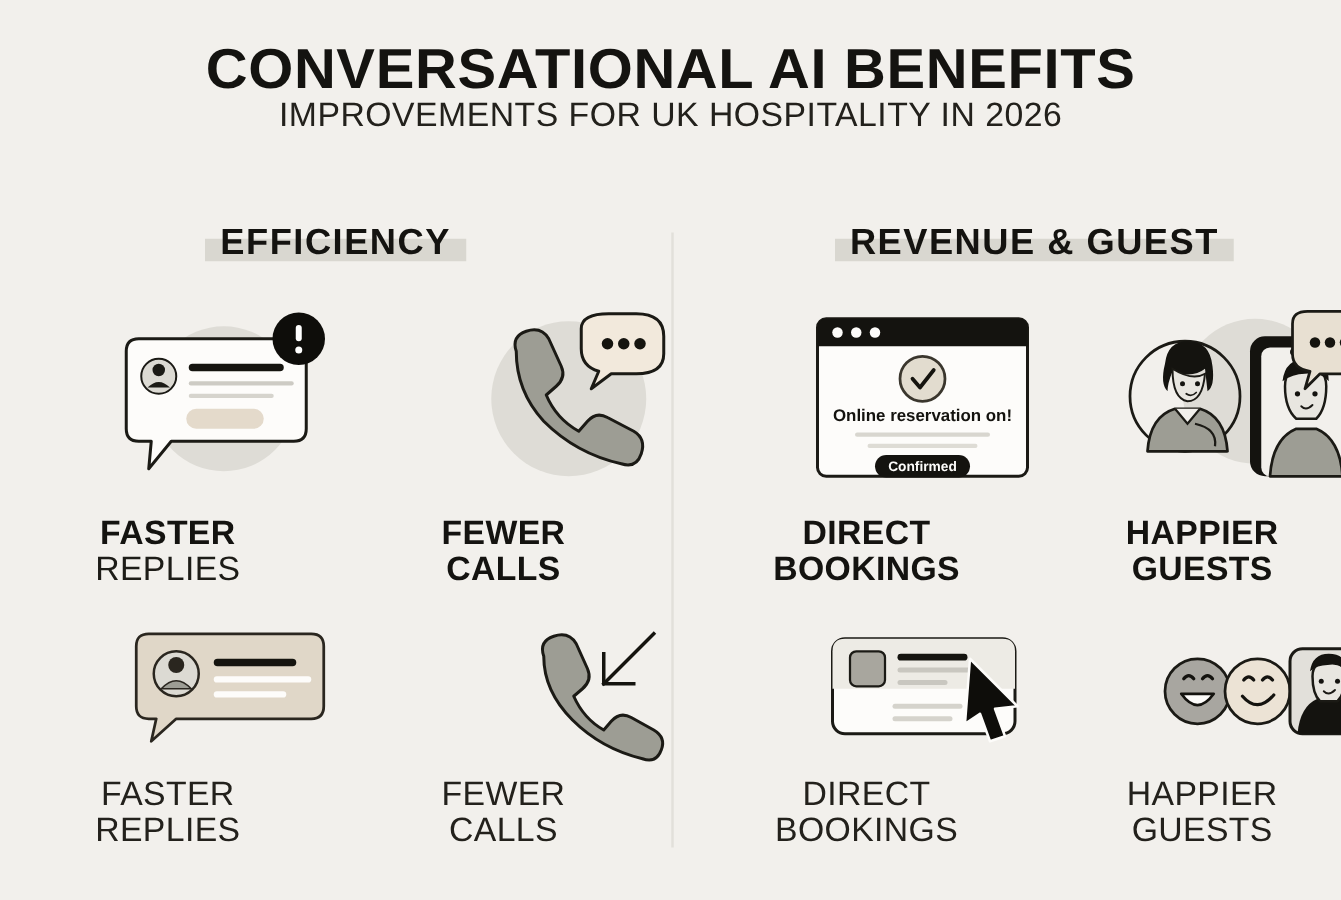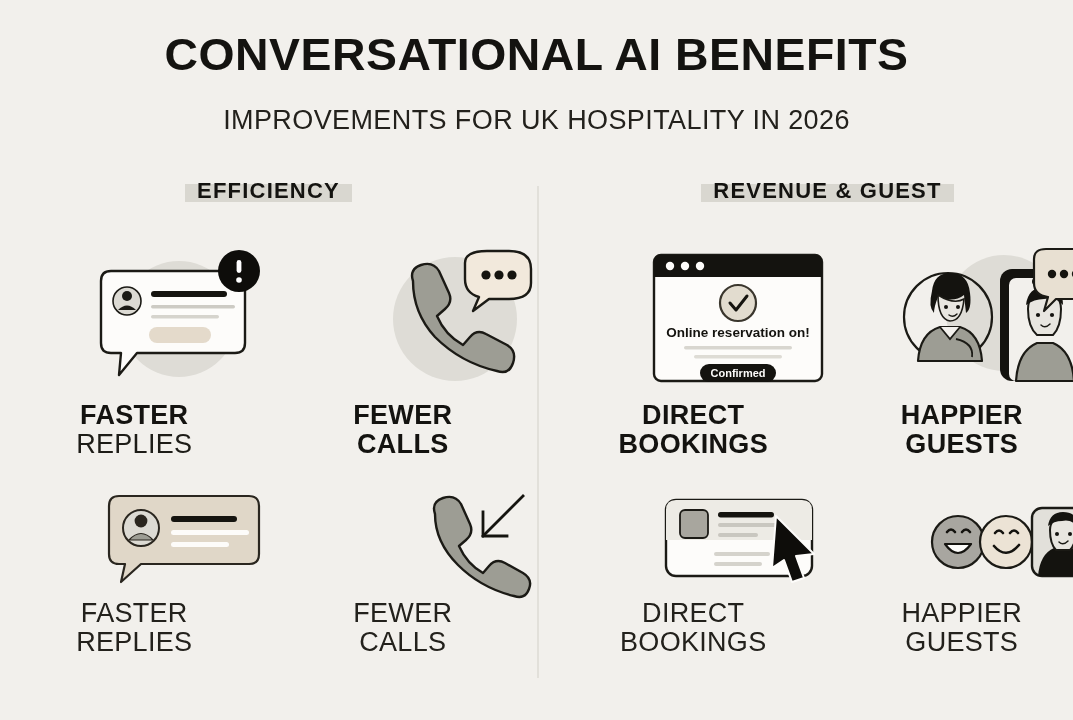--- a/index.html
+++ b/index.html
@@ -16,21 +16,21 @@
   #header { padding-top:32px; text-align:center; }
   #title {
     font-size:45px;
     font-weight:bold;
     letter-spacing:0.5px;
     line-height:1;
     color:#141310;
     transform:scaleX(1.03);
   }
   #subtitle {
-    margin-top:30px;
+    margin-top:2px;
     font-size:27px;
     font-weight:400;
     letter-spacing:0.4px;
     color:#23211c;
     line-height:1;
   }
 
   
   #board {
     position:absolute;
@@ -60,21 +60,21 @@
   .section-head .hl::before {
     content:"";
     position:absolute;
     left:0; right:0;
     bottom:2px; height:18px;
     background:#d9d7d0;
     z-index:0;
   }
   .section-head .txt {
     position:relative; z-index:1;
-    font-size:22px; font-weight:bold;
+    font-size:29px; font-weight:bold;
     letter-spacing:1.2px;
     color:#141310;
   }
 
   .cells {
     display:flex;
     margin-top:12px;
   }
   .cell { width:50%; }
 
@@ -83,21 +83,21 @@
     display:flex;
     align-items:center;
     justify-content:flex-end;
     position:relative;
   }
   .icon-slot.small { height:104px; }
 
   .caption {
     text-align:center;
     line-height:1.06;
-    margin-top:9px;
+    margin-top:20px;
   }
   .caption .l1 { display:block; font-size:27px; letter-spacing:0.3px; }
   .caption .l2 { display:block; font-size:27px; letter-spacing:0.3px; }
   .row-bold .l1, .row-bold .l2 { font-weight:bold; color:#141310; }
   .row-bold.mixed .l2 { font-weight:400; color:#1d1c17; }
   .row-light .l1, .row-light .l2 { font-weight:400; color:#23211c; }
 
   .row2-wrap { margin-top:28px; }
 
   svg { display:block; overflow:visible; }

